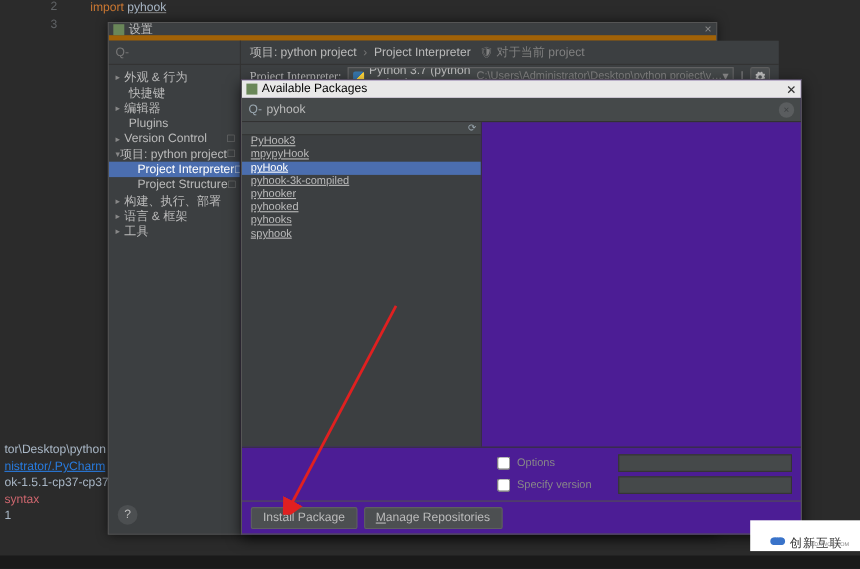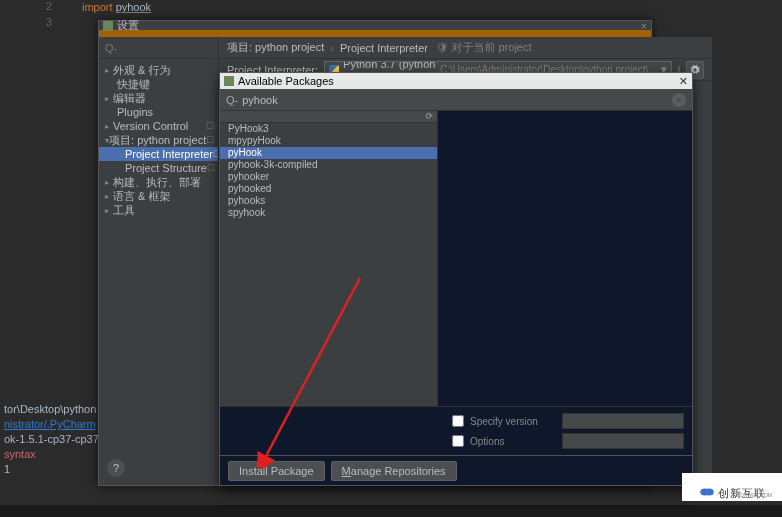--- a/index.html
+++ b/index.html
@@ -15,62 +15,62 @@
 .terminal-area { position: absolute; left: 0; bottom: 40px; right: 0; color: #a9b7c6; font-family: Consolas, monospace; font-size: 12px; line-height: 15px; padding-left: 4px; }
 .terminal-area .path1 { color: #a9b7c6; }
 .terminal-area .path2 { color: #287bde; text-decoration: underline; }
 .terminal-area .err { color: #cc666e; }
 
 .bottom-tab { position: absolute; left: 0; bottom: 18px; width: 100%; height: 20px; background: #3c3f41; border-top: 1px solid #323232; color: #bbbbbb; padding-left: 4px; line-height: 20px; }
 .bottom-tab .caret { display: inline-block; transform: scale(0.7,1); margin-right: 2px; }
 
 
 .dlg1 { position: absolute; left: 98px; top: 20px; width: 554px; height: 466px; background: #3c3f41; border: 1px solid #555; box-shadow: 0 0 10px rgba(0,0,0,0.6); }
-.dlg1-title { height: 16px; background: #3c3f41; display: flex; align-items: center; padding: 0 4px; border-bottom: 7px solid #a16207; font-size: 10px; }
+.dlg1-title { height: 16px; background: #3c3f41; display: flex; align-items: center; padding: 0 4px; border-bottom: 5px solid #a16207; font-size: 10px; }
 .dlg1-title .ico { width: 10px; height: 10px; background: #6a8759; margin-right: 4px; display:inline-block; }
 .dlg1-title .x { margin-left: auto; color: #888; }
 .dlg1-body { display: flex; height: calc(100% - 16px); }
 .dlg1-left { width: 120px; background: #3c3f41; border-right: 1px solid #323232; display: flex; flex-direction: column; }
 .dlg1-search { height: 22px; border-bottom: 1px solid #323232; display: flex; align-items: center; padding: 0 6px; color: #777; }
 .tree { flex: 1; padding-top: 4px; overflow: hidden; }
 .tree .row { display: flex; align-items: center; height: 14px; padding-left: 6px; color: #bbbbbb; white-space: nowrap; }
 .tree .row .arrow { width: 8px; display: inline-block; color: #888; font-size: 8px; }
 .tree .row.sub { padding-left: 18px; }
 .tree .row.sub2 { padding-left: 26px; }
 .tree .row.sel { background: #4b6eaf; color: #fff; }
 .tree .row .proj-tag { color: #787878; font-size: 9px; margin-left: auto; margin-right: 4px; }
 .help-circle { width: 18px; height: 18px; border-radius: 50%; background: #4c4f51; color: #bbbbbb; display: flex; align-items: center; justify-content: center; margin: 8px; font-size: 11px; }
 .dlg1-right { flex: 1; background: #3c3f41; display: flex; flex-direction: column; }
 .crumb { height: 22px; border-bottom: 1px solid #323232; display: flex; align-items: center; padding: 0 8px; color: #bbbbbb; }
 .crumb .sep { margin: 0 6px; color: #777; }
 .crumb .cur-proj { color: #808080; margin-left: 8px; font-size: 10px; }
 .interp-row { height: 22px; display: flex; align-items: center; padding: 0 8px; gap: 6px; border-bottom: 1px solid #323232; }
-.interp-row .label { color: #bbbbbb; }
+.interp-row .label { color: #bbbbbb; font-family: Liberation Serif, serif; }
 .interp-row .combo { flex: 1; height: 18px; background: #45494a; border: 1px solid #646464; display: flex; align-items: center; padding: 0 4px; color: #bbbbbb; overflow: hidden; }
 .interp-row .combo .pyico { width: 10px; height: 10px; background: linear-gradient(135deg,#3776ab 50%, #ffd43b 50%); border-radius: 2px; margin-right: 4px; flex-shrink:0;}
 .interp-row .combo .pth { color: #808080; margin-left: 4px; font-size: 10px; white-space: nowrap; overflow: hidden; text-overflow: ellipsis; }
 .interp-row .gear { width: 18px; height: 18px; background: #4c4f51; border: 1px solid #5e5e5e; border-radius: 2px; display:flex; align-items:center; justify-content:center; }
 .interp-row .gear svg { width: 10px; height: 10px; fill: #bbbbbb; }
 .interp-row .divx { color: #888; }
 
 
-.dlg2 { position: absolute; left: 219px; top: 72px; width: 474px; height: 414px; background: #0f172a; border: 1px solid #555; box-shadow: 0 4px 12px rgba(0,0,0,0.7); display: flex; flex-direction: column; }
+.dlg2 { position: absolute; left: 219px; top: 72px; width: 510px; height: 414px; background: #4c1d95; border: 1px solid #555; box-shadow: 0 4px 12px rgba(0,0,0,0.7); display: flex; flex-direction: column; }
 .dlg2-title { height: 16px; background: #e8e8e8; display: flex; align-items: center; padding: 0 4px; color: #000; font-size: 10px; }
 .dlg2-title .ico { width: 10px; height: 10px; background: #6a8759; margin-right: 4px; display:inline-block; }
 .dlg2-title .x { margin-left: auto; color: #333; font-family: Arial; }
 .dlg2-search { height: 22px; display: flex; align-items: center; padding: 0 6px; border-bottom: 1px solid #323232; background: #45494a; }
 .dlg2-search .mag { color: #9aa7b0; margin-right: 4px; }
 .dlg2-search input { flex: 1; background: transparent; border: none; outline: none; color: #bbbbbb; font-size: 11px; }
 .dlg2-search .clear { width: 14px; height: 14px; border-radius: 50%; background: #5a5d5f; color: #3c3f41; display: flex; align-items: center; justify-content: center; font-size: 9px; }
 .dlg2-body { flex: 1; display: flex; border-bottom: 1px solid #323232; }
 .pkg-left { width: 218px; border-right: 1px solid #323232; display: flex; flex-direction: column; }
 .pkg-list { flex: 1; background: #3c3f41; }
 .pkg-list .head { height: 12px; background: #45494a; border-bottom: 1px solid #323232; position: relative; }
 .pkg-list .head .reload { position: absolute; right: 4px; top: 0; color: #9aa7b0; font-size: 9px; }
-.pkg-row { height: 12px; line-height: 12px; padding-left: 8px; color: #bbbbbb; font-size: 10px;}
+.pkg-row { height: 12px; line-height: 12px; padding-left: 8px; color: #bbbbbb; font-size: 10px; text-decoration: underline;}
 .pkg-row.sel { background: #4b6eaf; color: #fff; }
 .pkg-right { flex: 1; display: flex; flex-direction: column; padding: 0; }
 .pkg-right .desc-head { height: 12px; background: #45494a; border-bottom: 1px solid #323232; padding-left: 8px; color: #888; font-size:10px; line-height:12px;}
 .pkg-right .desc-body { flex: 1; background: #45494a; margin: 4px; padding: 6px; color: #bbbbbb; font-size: 10px;}
 .opts { padding: 4px 8px 4px 232px; }
 .opt-row { display: flex; align-items: center; height: 20px; gap: 6px; }
 .opt-row input[type=checkbox] { width: 12px; height: 12px; accent-color: #4b6eaf; background:#45494a; }
 .opt-row .opt-input { flex: 1; height: 16px; background: #45494a; border: 1px solid #333; }
 .opt-row .opt-label { color: #888; font-size: 10px; width: 86px;}
 .dlg2-buttons { height: 30px; display: flex; align-items: center; gap: 6px; padding: 0 8px; border-top: 1px solid #515151; }
@@ -225,26 +225,26 @@
             <div class="pkg-row">pyhooked</div>
             <div class="pkg-row">pyhooks</div>
             <div class="pkg-row">spyhook</div>
           </div>
       </div>
     </div>
   </div>
   <div class="opts">
     <div class="opt-row">
       <input type="checkbox" style="">
-      <span class="opt-label">Specify version</span>
+      <span class="opt-label">Options</span>
       <div class="opt-input"></div>
     </div>
     <div class="opt-row">
       <input type="checkbox" style="">
-      <span class="opt-label">Options</span>
+      <span class="opt-label">Specify version</span>
       <div class="opt-input"></div>
     </div>
   </div>
   <div class="dlg2-buttons">
     <div class="btn">
         <span>Install Package</span>
       </div>
     <div class="btn">
         <span class="ul">M</span>
         <span id="repos-rest">anage Repositories</span>

